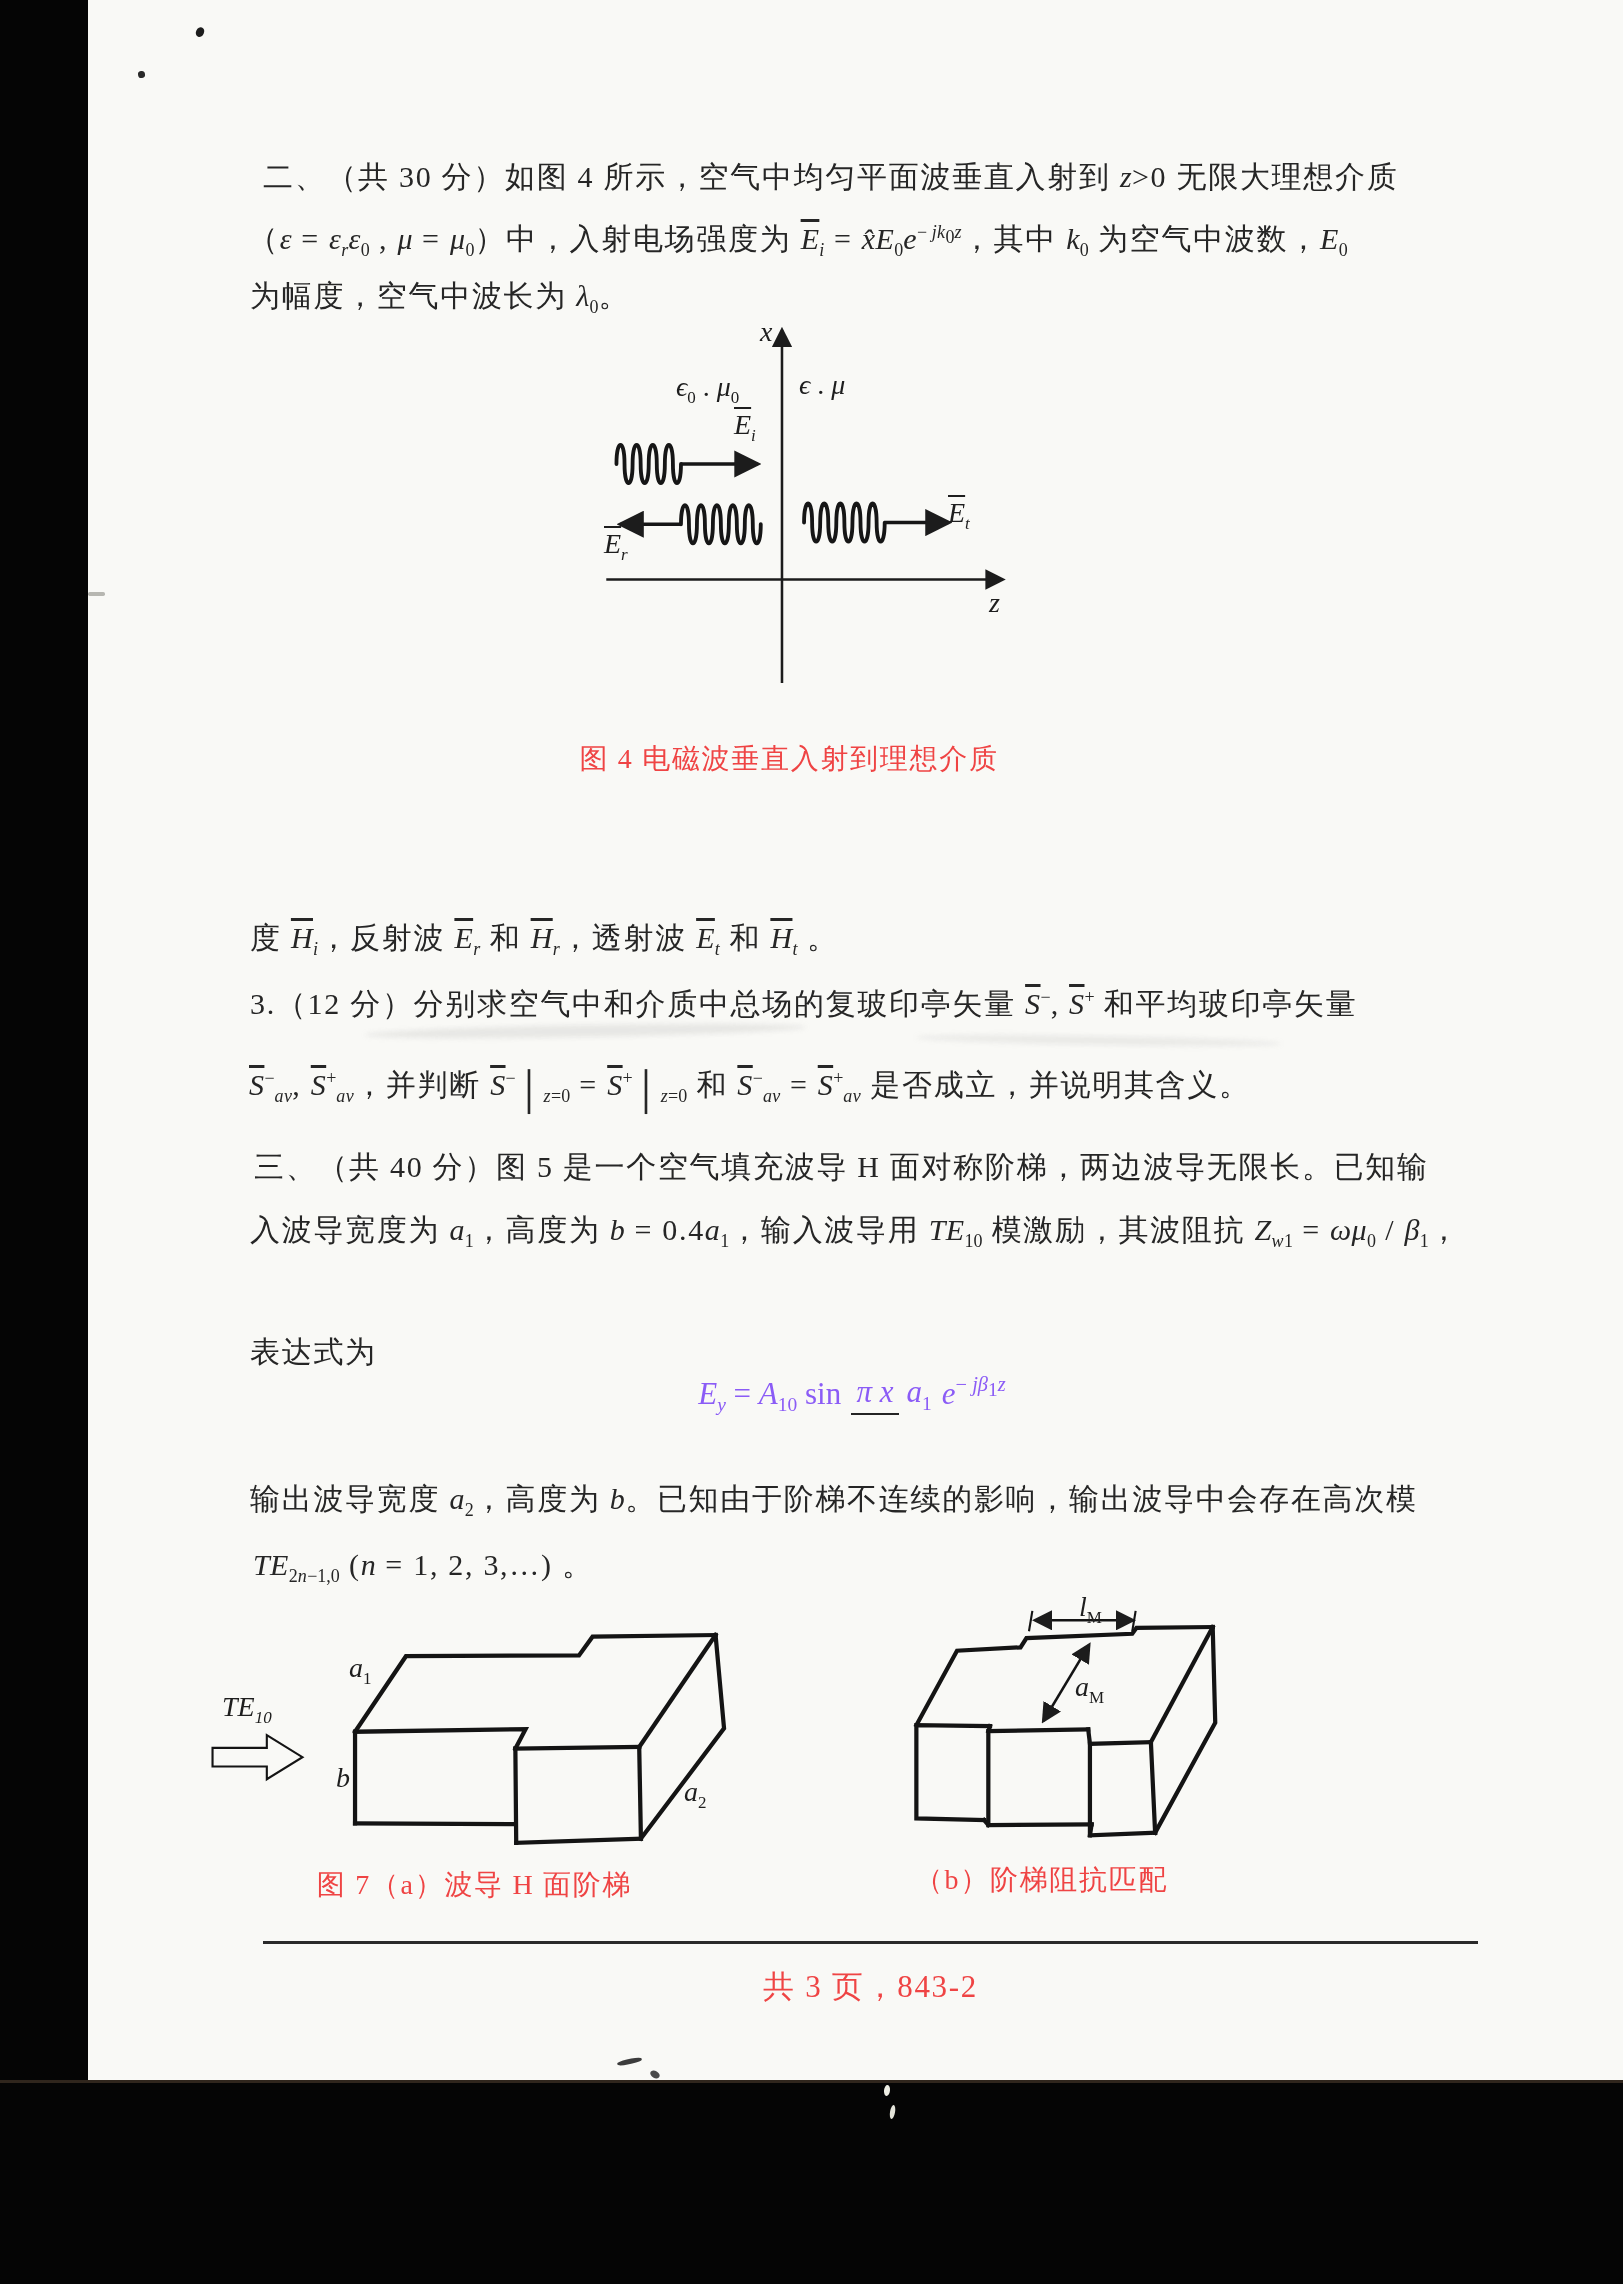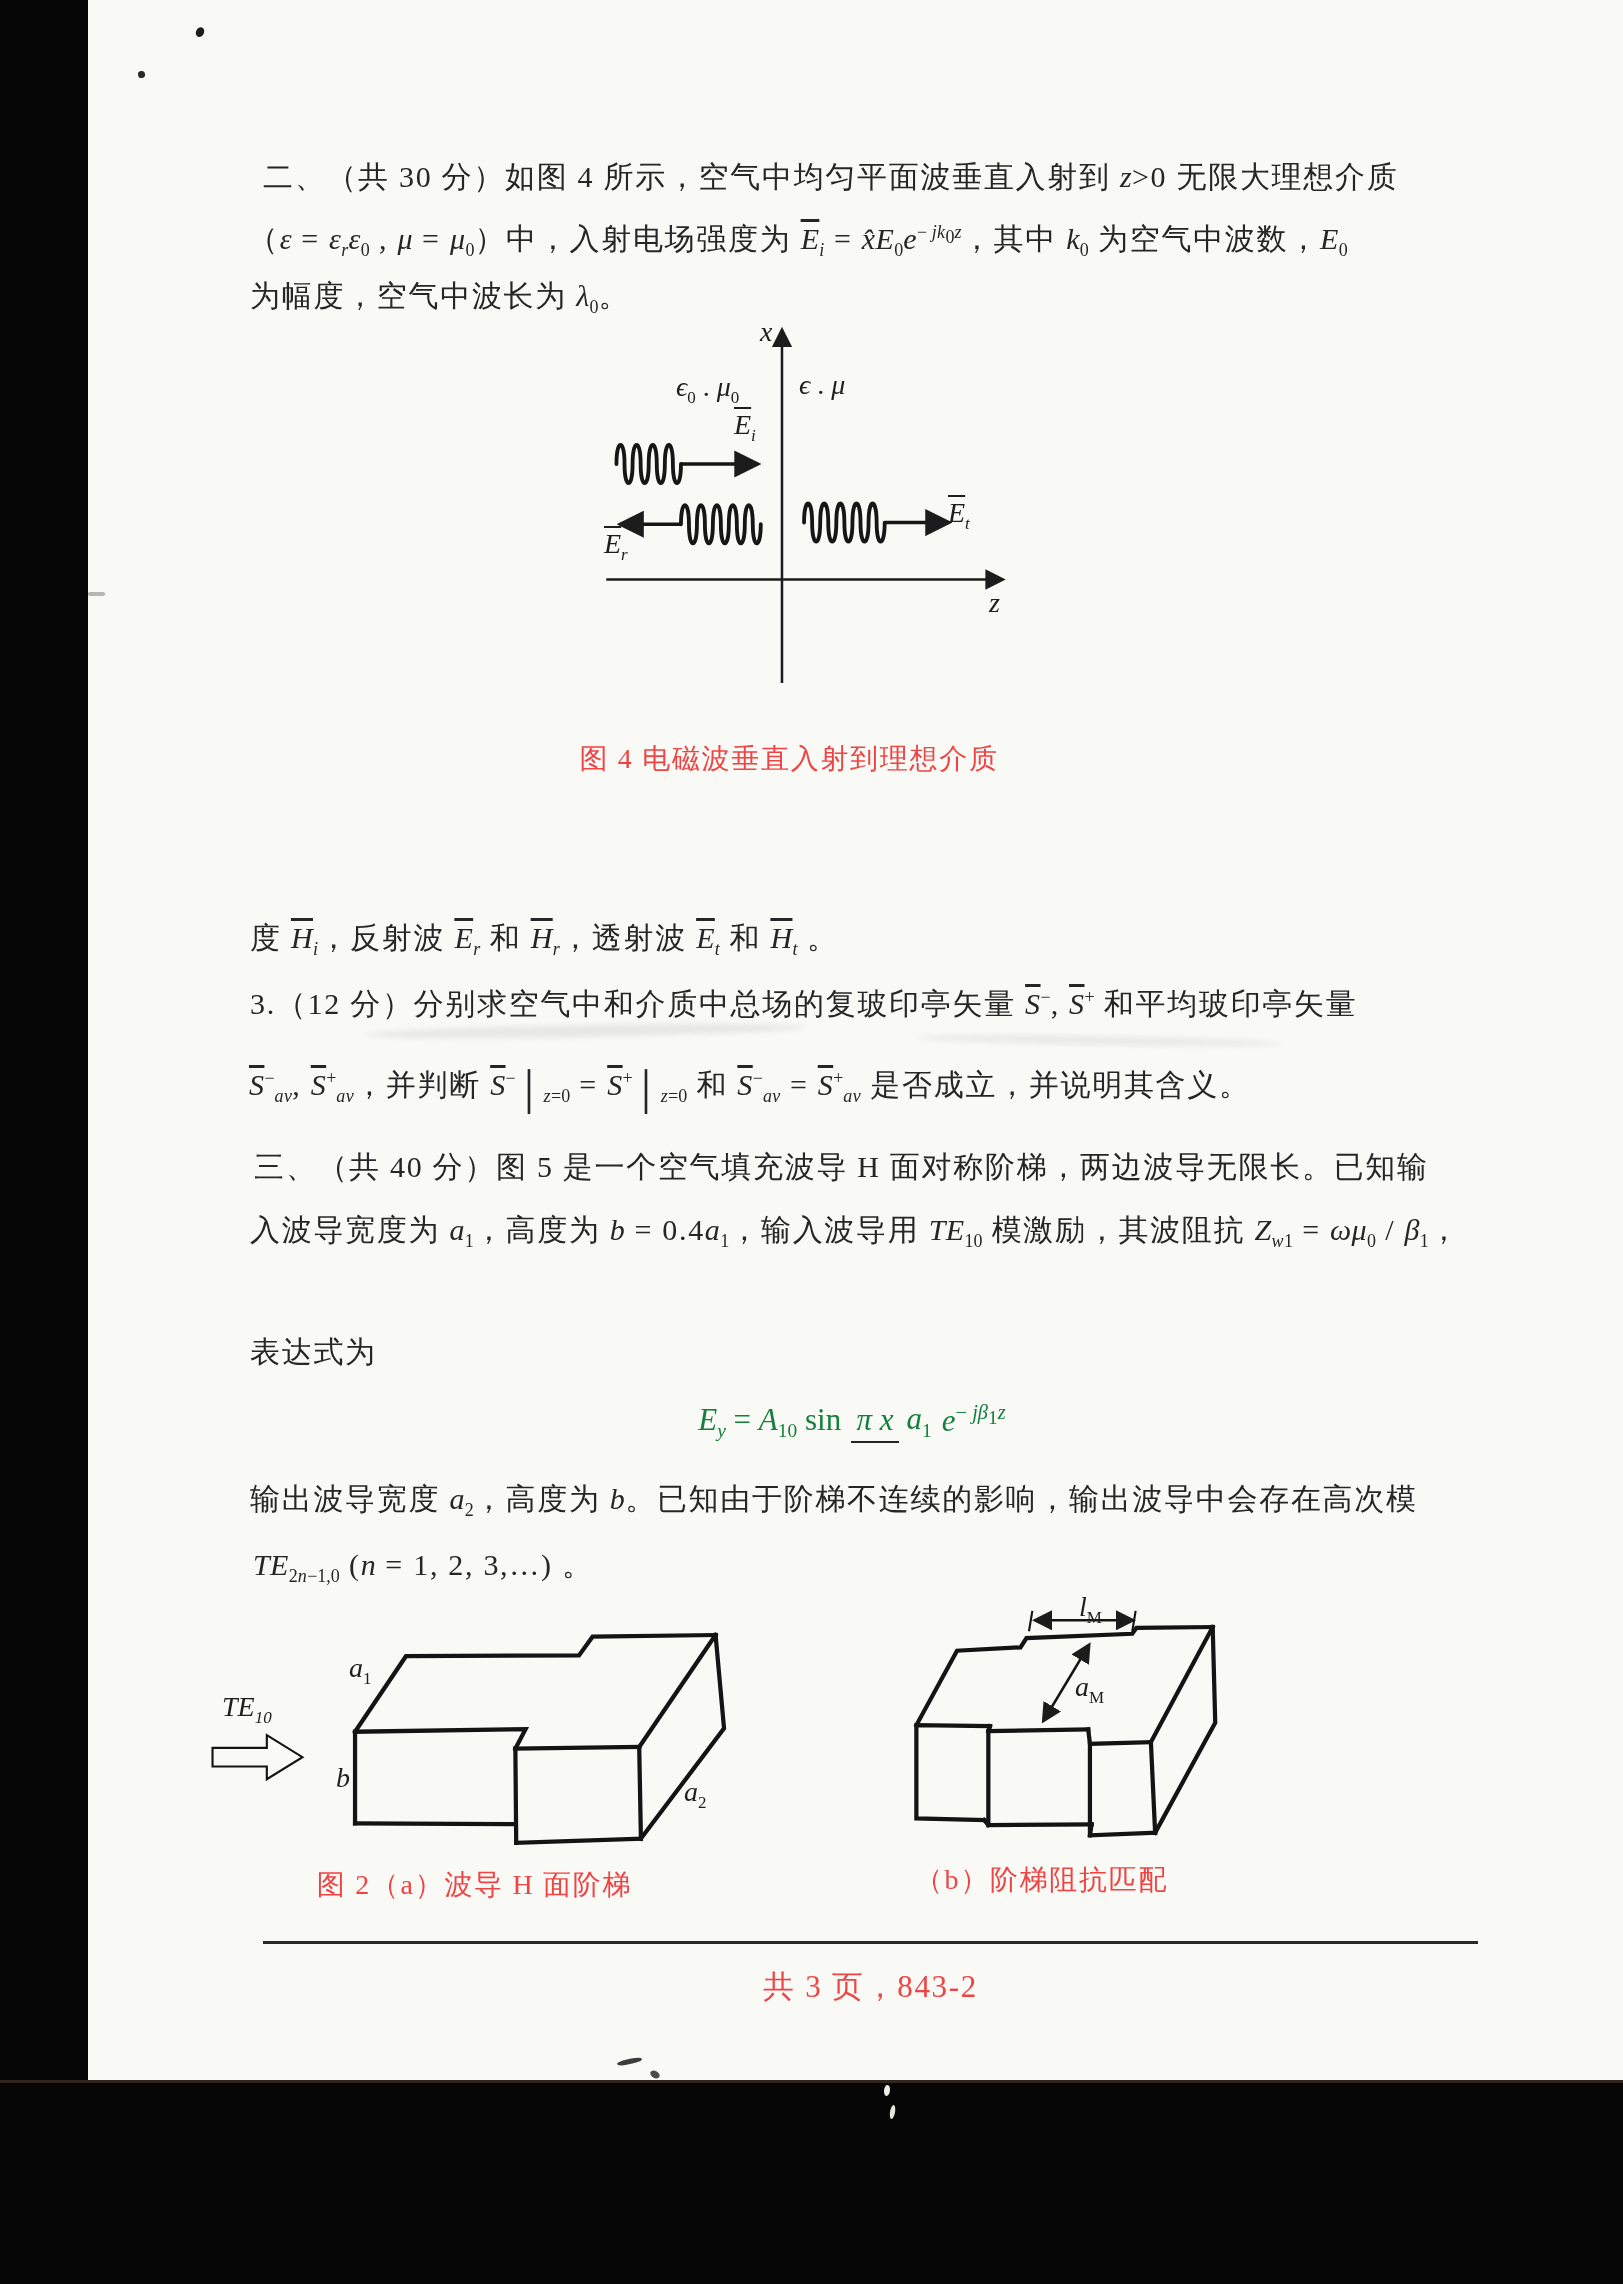--- a/index.html
+++ b/index.html
@@ -8,21 +8,21 @@
   .blackbar{position:absolute;background:#050505;}
   .tl{position:absolute;white-space:nowrap;font-size:30px;letter-spacing:1.7px;color:#262626;}
   .tl sub,.tl sup{font-size:18px;letter-spacing:0;}
   .tl i{letter-spacing:0.4px;}
   .ov{text-decoration:overline;}
   .vbar{font-style:normal;font-size:37px;line-height:0;vertical-align:-7.6px;}
   .fl{position:absolute;white-space:nowrap;font-size:28px;color:#1e1e1e;}
   .fl sub{font-size:17px;}
   .cap{position:absolute;font-size:28px;letter-spacing:1.7px;color:#ef4444;text-align:center;white-space:nowrap;}
   svg{position:absolute;overflow:visible;}
-  .eq{position:absolute;display:flex;align-items:center;gap:10.2px;font-size:31px;color:#15803d;}
+  .eq{position:absolute;display:flex;align-items:flex-start;gap:10.2px;font-size:31px;color:#8b5cf6;}
   .eq .frac{display:inline-block;text-align:center;line-height:1.05;}
   .eq .frac .num{padding:0 5.1px 4.2px 5.1px;border-bottom:2.1px solid #242424;}
   .eq .frac .den{padding-top:3.4px;}
   .eq sub{font-size:19.5px;}
   .eq .exp{font-size:20.4px;position:relative;top:-12.7px;}
   .footline{position:absolute;background:#2a2a2a;}
   .speck{position:absolute;border-radius:50%;}
   .smudge{position:absolute;border-radius:50%;filter:blur(2.5px);}
 </style>
 </head>
@@ -111,21 +111,21 @@
       <line x1="367" y1="147" x2="368" y2="258"></line>
       <line x1="368" y1="258" x2="515" y2="253"></line>
     </g>
     <path d="M10,146 L74,146 L74,131 L116,157 L74,183 L74,168 L10,168 Z" fill="#f9f9f6" stroke="#141414" stroke-width="2.5"></path>
   </svg>
 
   <div class="fl" style="left:349px;top:1652px;"><i>a</i><sub>1</sub></div>
   <div class="fl" style="left:222px;top:1691px;"><i>TE</i><sub><i>10</i></sub></div>
   <div class="fl" style="left:336px;top:1762px;"><i>b</i></div>
   <div class="fl" style="left:684px;top:1776px;"><i>a</i><sub>2</sub></div>
-  <div class="cap" style="left:305px;top:1866px;width:339px;">图 2（a）波导 H 面阶梯</div>
+  <div class="cap" style="left:305px;top:1866px;width:339px;">图 7（a）波导 H 面阶梯</div>
 
   <svg style="left:899px;top:1594px;" width="348" height="254" viewBox="0 0 410 300">
     <g stroke="#141414" stroke-width="5" fill="none" stroke-linejoin="miter" stroke-linecap="square">
       <path d="M20,155 L68,67 L143,63 L150,52 L275,47 L280,40 L370,39"></path>
       <path d="M370,39 L373,152 L302,282"></path>
       <line x1="370" y1="39" x2="297" y2="175"></line>
       <line x1="297" y1="175" x2="302" y2="282"></line>
       <path d="M107,156 L20,155 L20,265 L100,267"></path>
       <line x1="107" y1="156" x2="105" y2="162"></line>
       <line x1="100" y1="267" x2="105" y2="273"></line>

